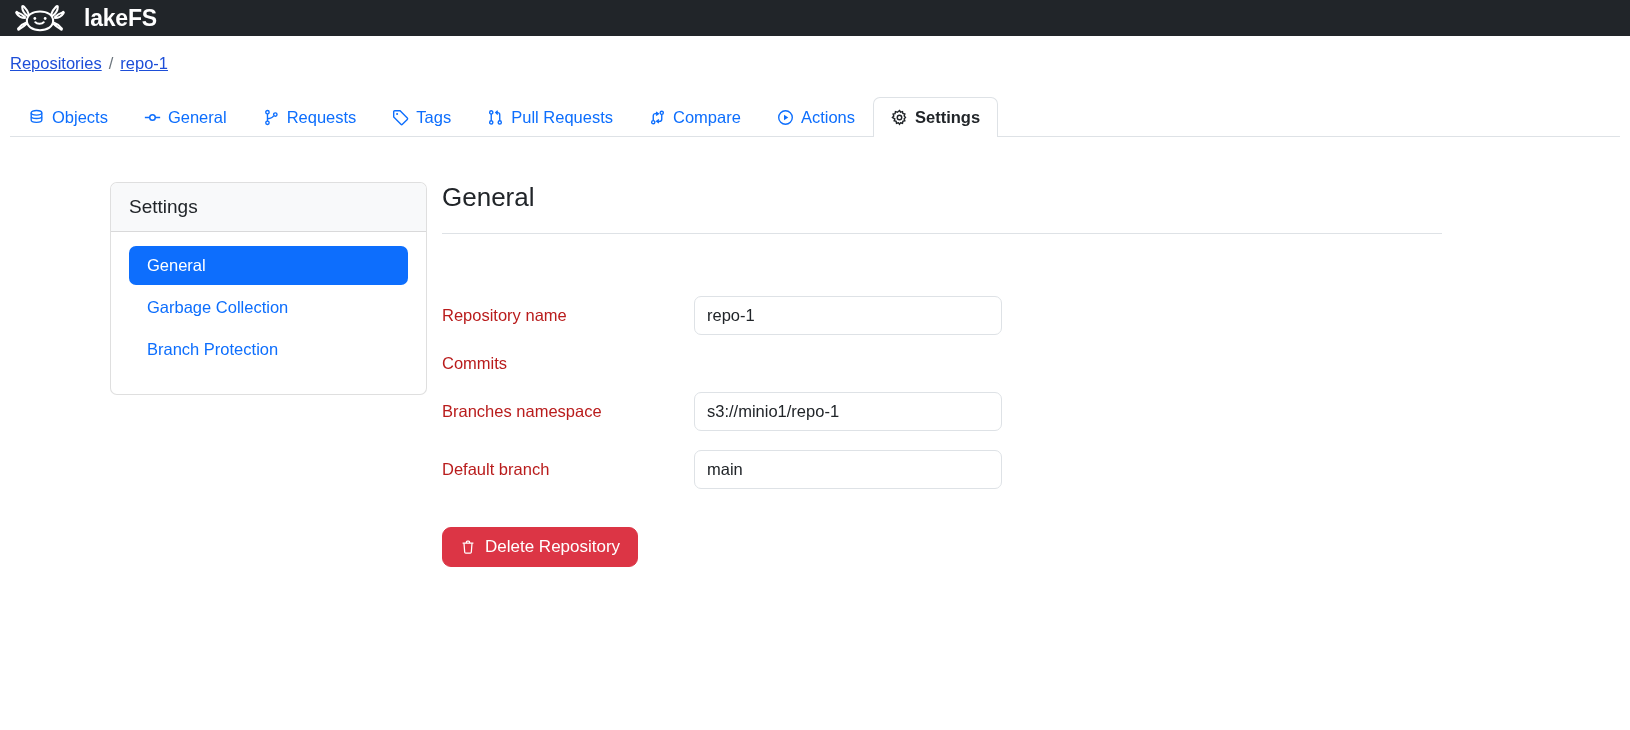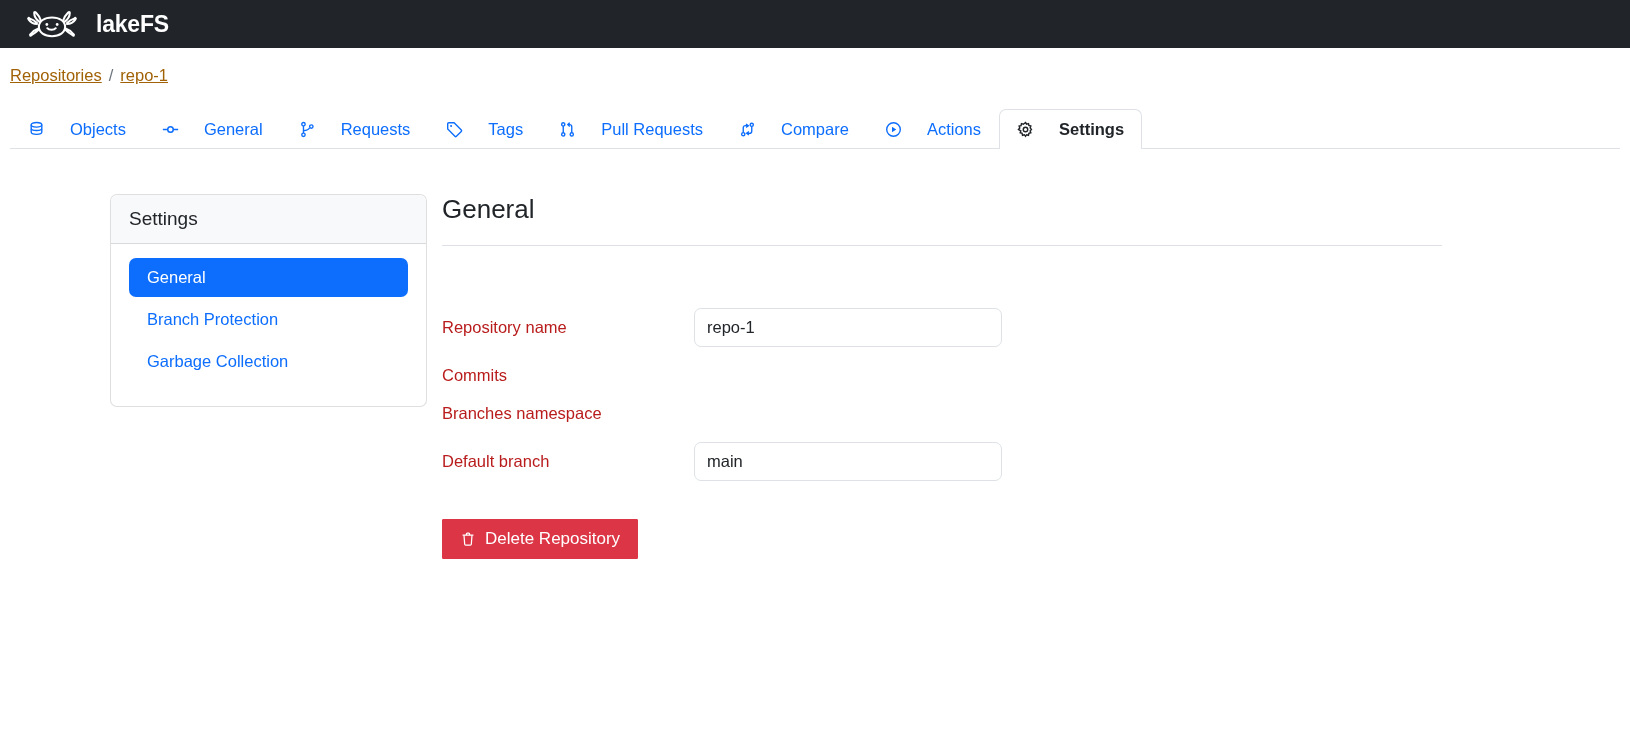--- a/index.html
+++ b/index.html
@@ -7,25 +7,25 @@
     margin: 0; padding: 0;
     width: 1630px; height: 730px;
     background: #ffffff;
     font-family: "Liberation Sans", sans-serif;
     color: #212529;
     overflow: hidden;
   }
 
   
   .navbar {
-    height: 48px;
+    height: 36px;
     background: #212529;
     display: flex;
     align-items: center;
-    padding: 0 22px;
+    padding: 0 10px;
   }
   .brand {
     display: flex;
     align-items: center;
     gap: 14px;
     text-decoration: none;
   }
   .brand-logo { width: 60px; height: 38px; display: block; }
   .brand-name {
     color: #ffffff;
@@ -37,42 +37,42 @@
   
   .breadcrumb {
     padding: 18px 0 0 10px;
     font-size: 16.5px;
     color: #6c757d;
     display: flex;
     align-items: center;
     gap: 7px;
   }
   .breadcrumb a {
-    color: #a16207;
+    color: #1d4ed8;
     text-decoration: underline;
   }
   .breadcrumb .sep { color: #6c757d; }
 
   
   .tabs-wrap {
     margin-top: 20px;
     padding: 0 10px;
     position: relative;
   }
   .tabs {
     display: flex;
     align-items: flex-end;
     border-bottom: 1px solid #dee2e6;
     height: 44px;
     gap: 0;
   }
   .tab {
     display: flex;
     align-items: center;
-    gap: 25px;
+    gap: 7px;
     padding: 9px 17px;
     font-size: 16.5px;
     color: #0d6efd;
     cursor: pointer;
     text-decoration: none;
     border: 1px solid transparent;
     border-bottom: none;
     border-radius: 7px 7px 0 0;
     margin-bottom: -1px;
     white-space: nowrap;
@@ -165,21 +165,21 @@
   }
 
   .btn-danger {
     margin-top: 19px;
     display: inline-flex;
     align-items: center;
     gap: 9px;
     background: #dc3545;
     color: #ffffff;
     border: 1px solid #dc3545;
-    border-radius: 1px;
+    border-radius: 9px;
     font-size: 17px;
     font-family: "Liberation Sans", sans-serif;
     padding: 9px 17px;
     cursor: pointer;
   }
   .btn-danger svg { display: block; }
 </style>
 </head>
 <body>
 
@@ -308,22 +308,22 @@
   </div>
 </div>
 
 <div class="content">
 
   <div class="side-col">
     <div class="card">
       <div class="card-header">Settings</div>
       <div class="card-body">
         <a class="nav-link active" href="#">General</a>
+        <a class="nav-link" href="#">Garbage Collection</a>
         <a class="nav-link" href="#">Branch Protection</a>
-        <a class="nav-link" href="#">Garbage Collection</a>
       </div>
     </div>
   </div>
 
   <div class="main-col">
     <h2 class="page-title">General</h2>
     <hr class="divider">
 
     <div class="form-area">
 
@@ -331,20 +331,21 @@
         <label class="form-label">Repository name</label>
         <input class="form-control" type="text" readonly="" value="repo-1" style="">
       </div>
 
       <div class="form-row">
         <label class="form-label">Commits</label>
       </div>
 
       <div class="form-row">
         <label class="form-label">Branches namespace</label>
+        <input class="form-control" type="text" readonly="" value="s3://minio1/repo-1" style="">
       </div>
 
       <div class="form-row">
         <label class="form-label">Default branch</label>
         <input class="form-control" type="text" readonly="" value="main" style="">
       </div>
 
       <button class="btn-danger">
         <span>
           <svg width="16" height="16" viewBox="0 0 16 16" fill="none" stroke="currentColor" stroke-width="1.25">

